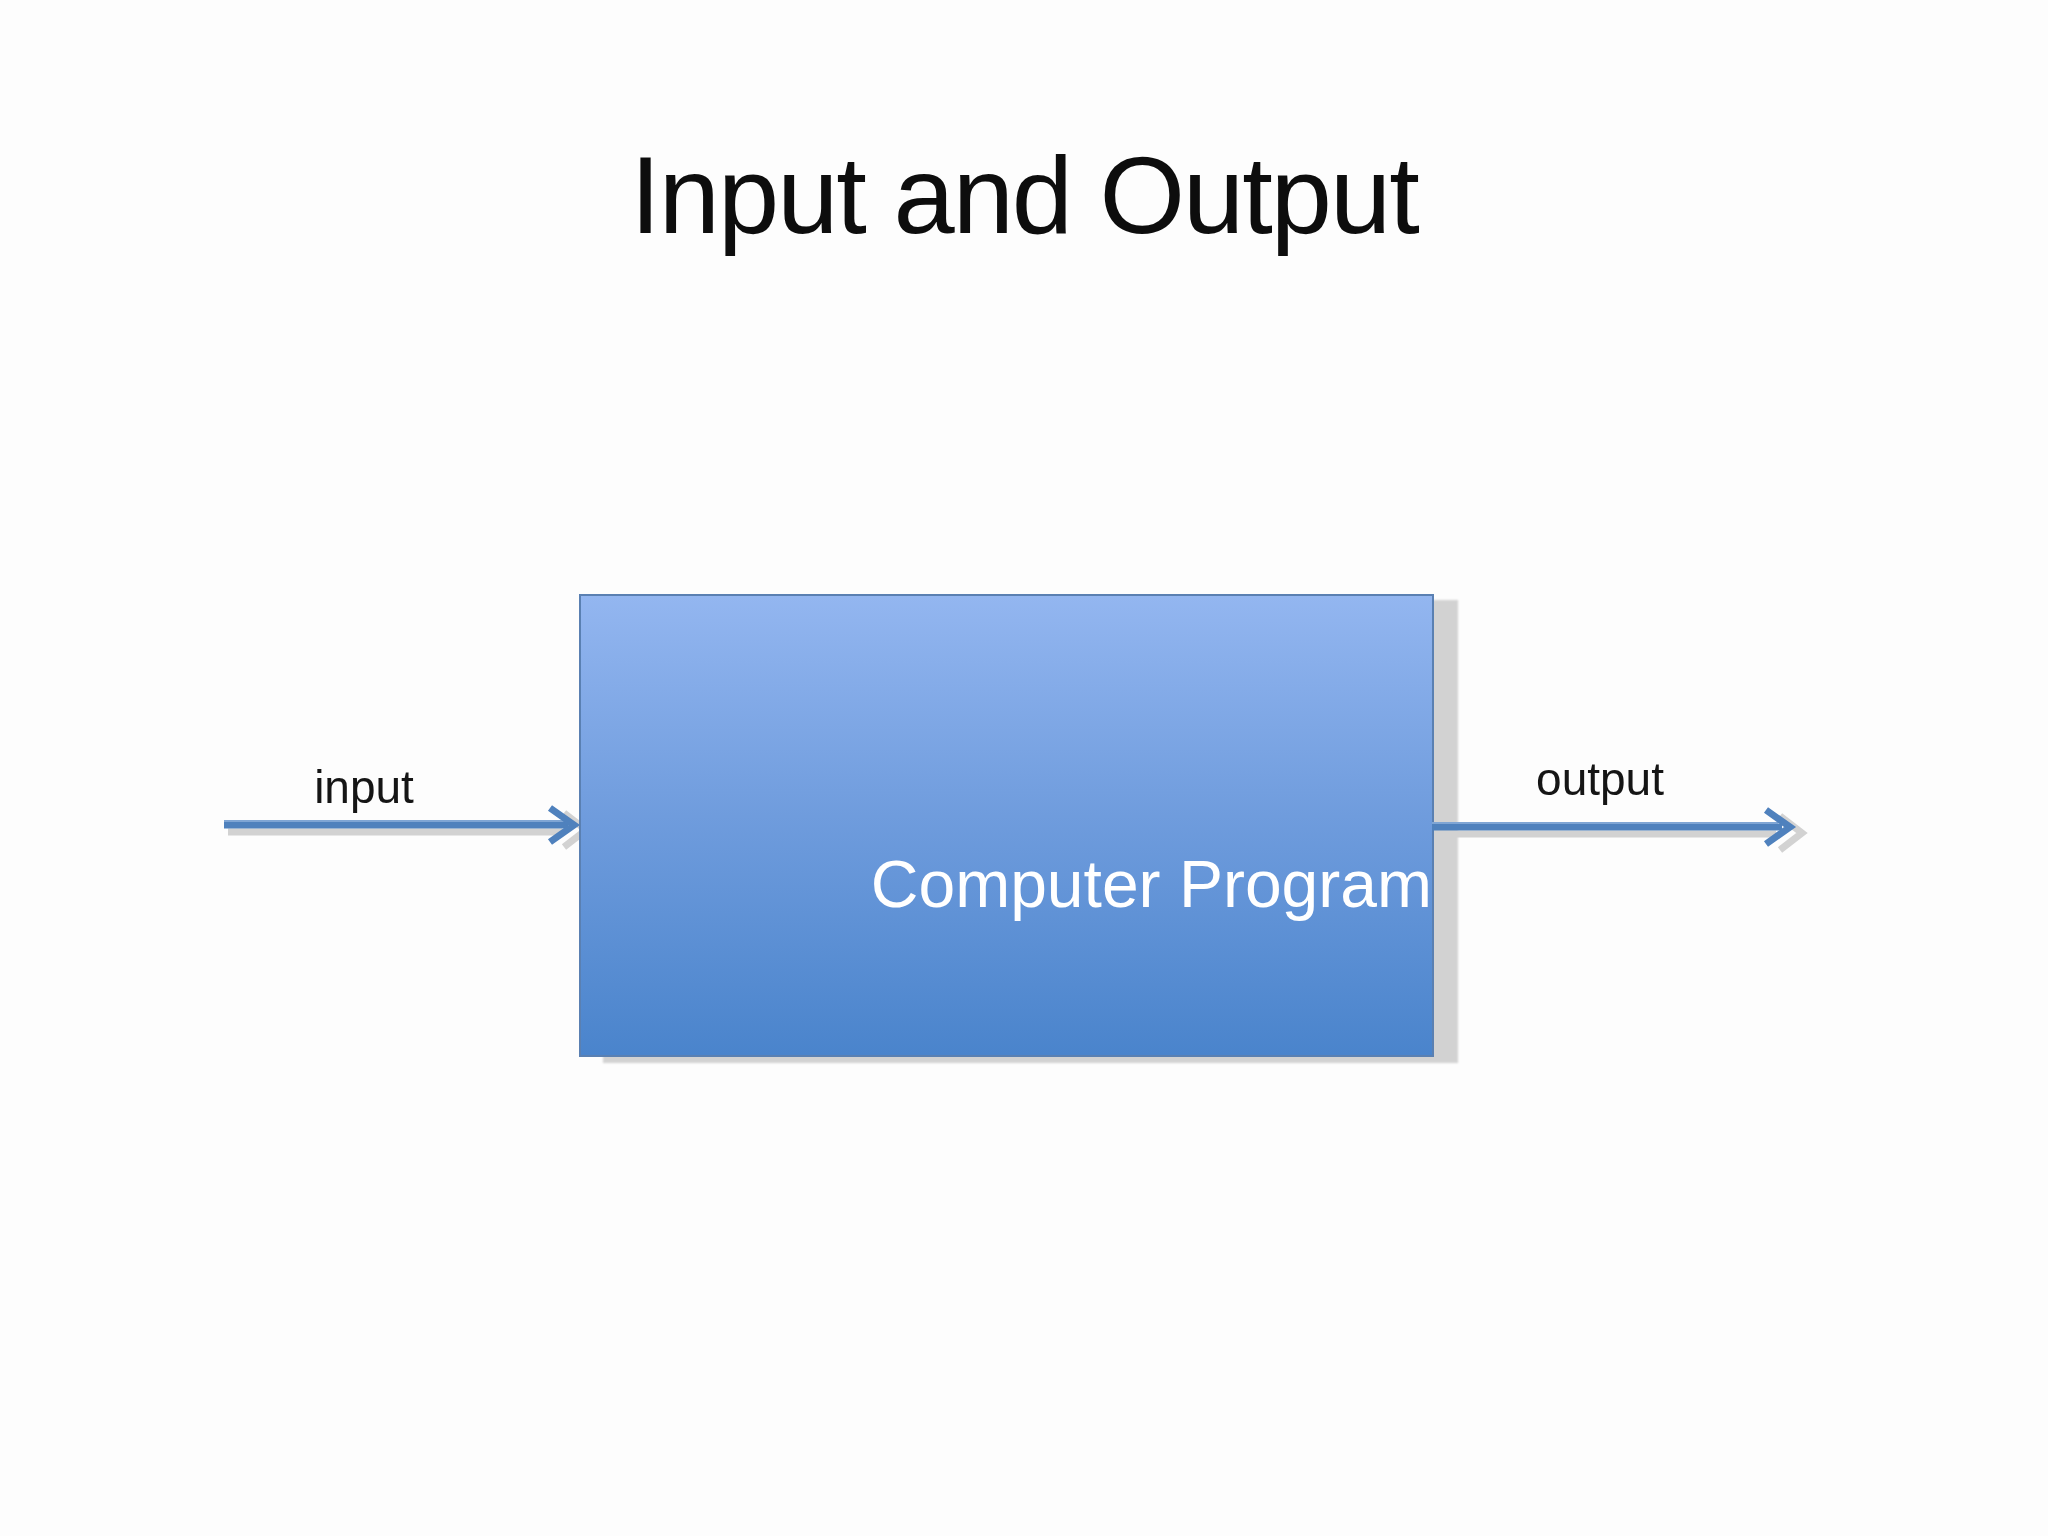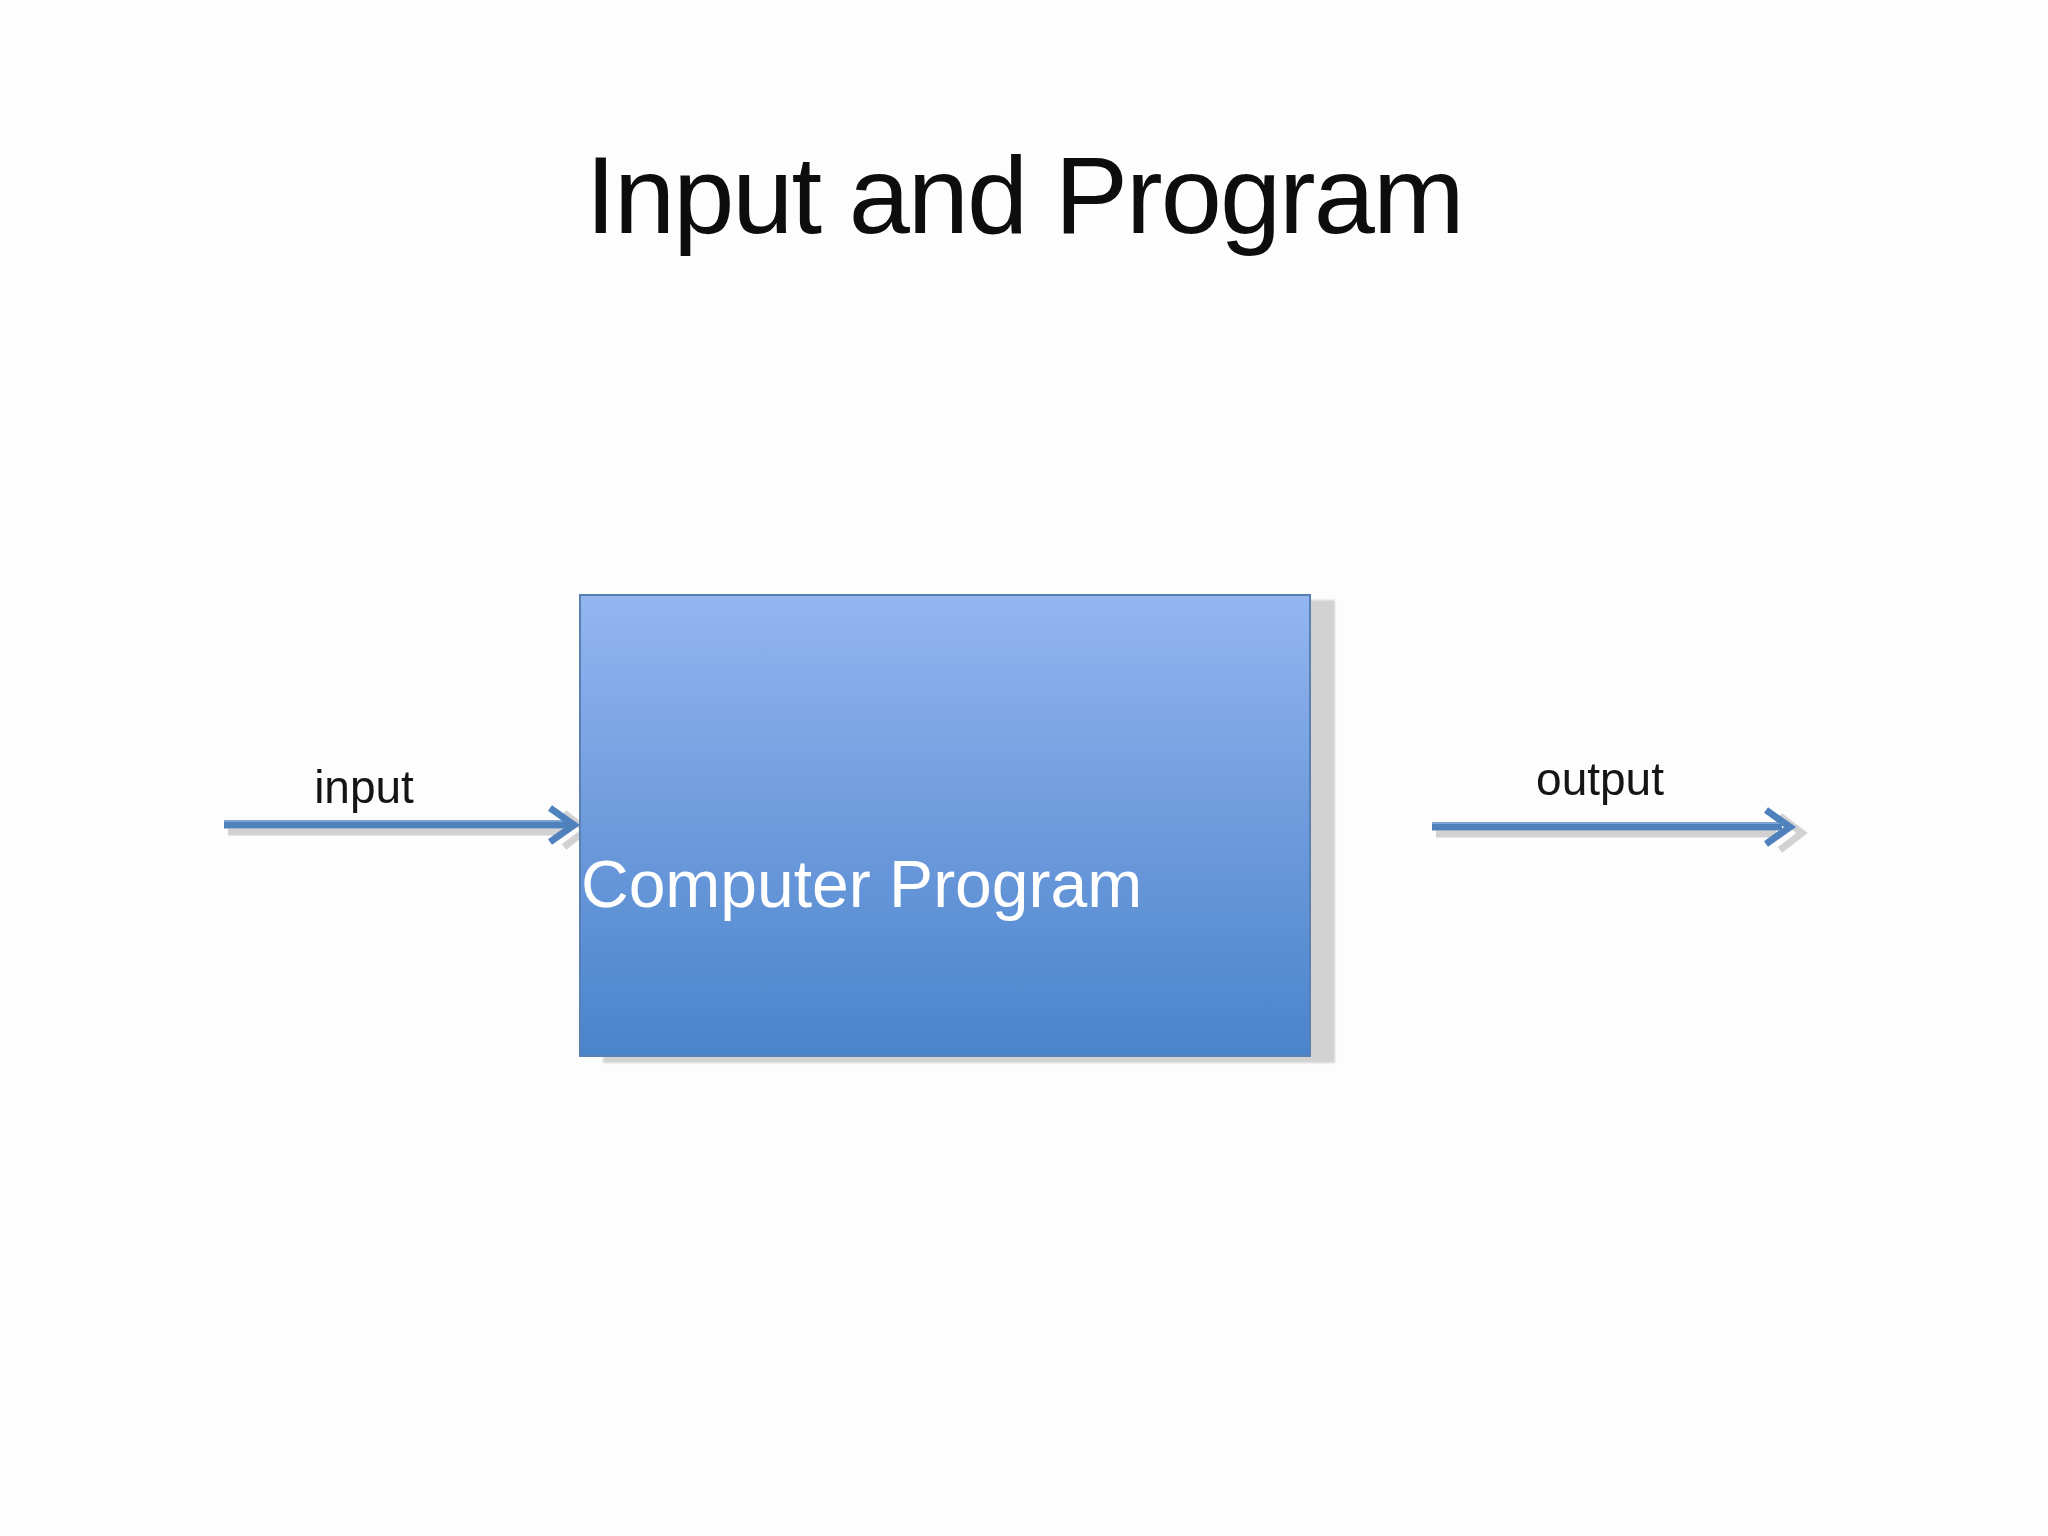--- a/index.html
+++ b/index.html
@@ -37,31 +37,31 @@
     font-weight: 400;
     letter-spacing: -2px;
     line-height: 1.15;
     color: var(--title_text);
     white-space: nowrap;
   }
   .program-box {
     position: absolute;
     left: 579px;
     top: 594px;
-    width: 732px;
+    width: 855px;
     height: 463px;
     border: 2px solid var(--box_border);
     background: linear-gradient(180deg,
       var(--box_gradient_top) 0%,
       var(--box_gradient_mid) 48%,
       var(--box_gradient_bottom) 100%);
     box-shadow: 24px 6px 2px var(--shadow_gray);
     display: flex;
     align-items: center;
-    justify-content: flex-start;
+    justify-content: flex-end;
     padding-top: 116px;
   }
   .program-box-label {
     color: var(--box_text);
     font-size: 66px;
     font-weight: 400;
     white-space: nowrap;
   }
   .flow-label {
     position: absolute;
@@ -78,21 +78,21 @@
   .arrow-svg.output { left: 1426px; top: 801px; }
   .arrow-line    { stroke: var(--arrow_blue);  stroke-width: 7; fill: none; }
   .arrow-shadow  { stroke: var(--shadow_gray); stroke-width: 7; fill: none; }
   .arrow-line-hi { stroke: #7fa5d4; stroke-width: 2; fill: none; }
 </style>
 </head>
 <body>
 
 <div class="slide">
 
-  <h1 class="slide-title">Input and Program</h1>
+  <h1 class="slide-title">Input and Output</h1>
 
   <div class="flow-label input">input</div>
 
   <svg class="arrow-svg input" viewBox="0 0 400 60" aria-hidden="true">
     <line class="arrow-shadow" x1="16" y1="33" x2="350" y2="33"></line>
     <polyline class="arrow-shadow" points="352,14 374,31 352,48"></polyline>
     <line class="arrow-line" x1="12" y1="26" x2="356" y2="26"></line>
     <line class="arrow-line-hi" x1="12" y1="22" x2="352" y2="22"></line>
     <polyline class="arrow-line" points="338,9 362,26 338,43"></polyline>
   </svg>

